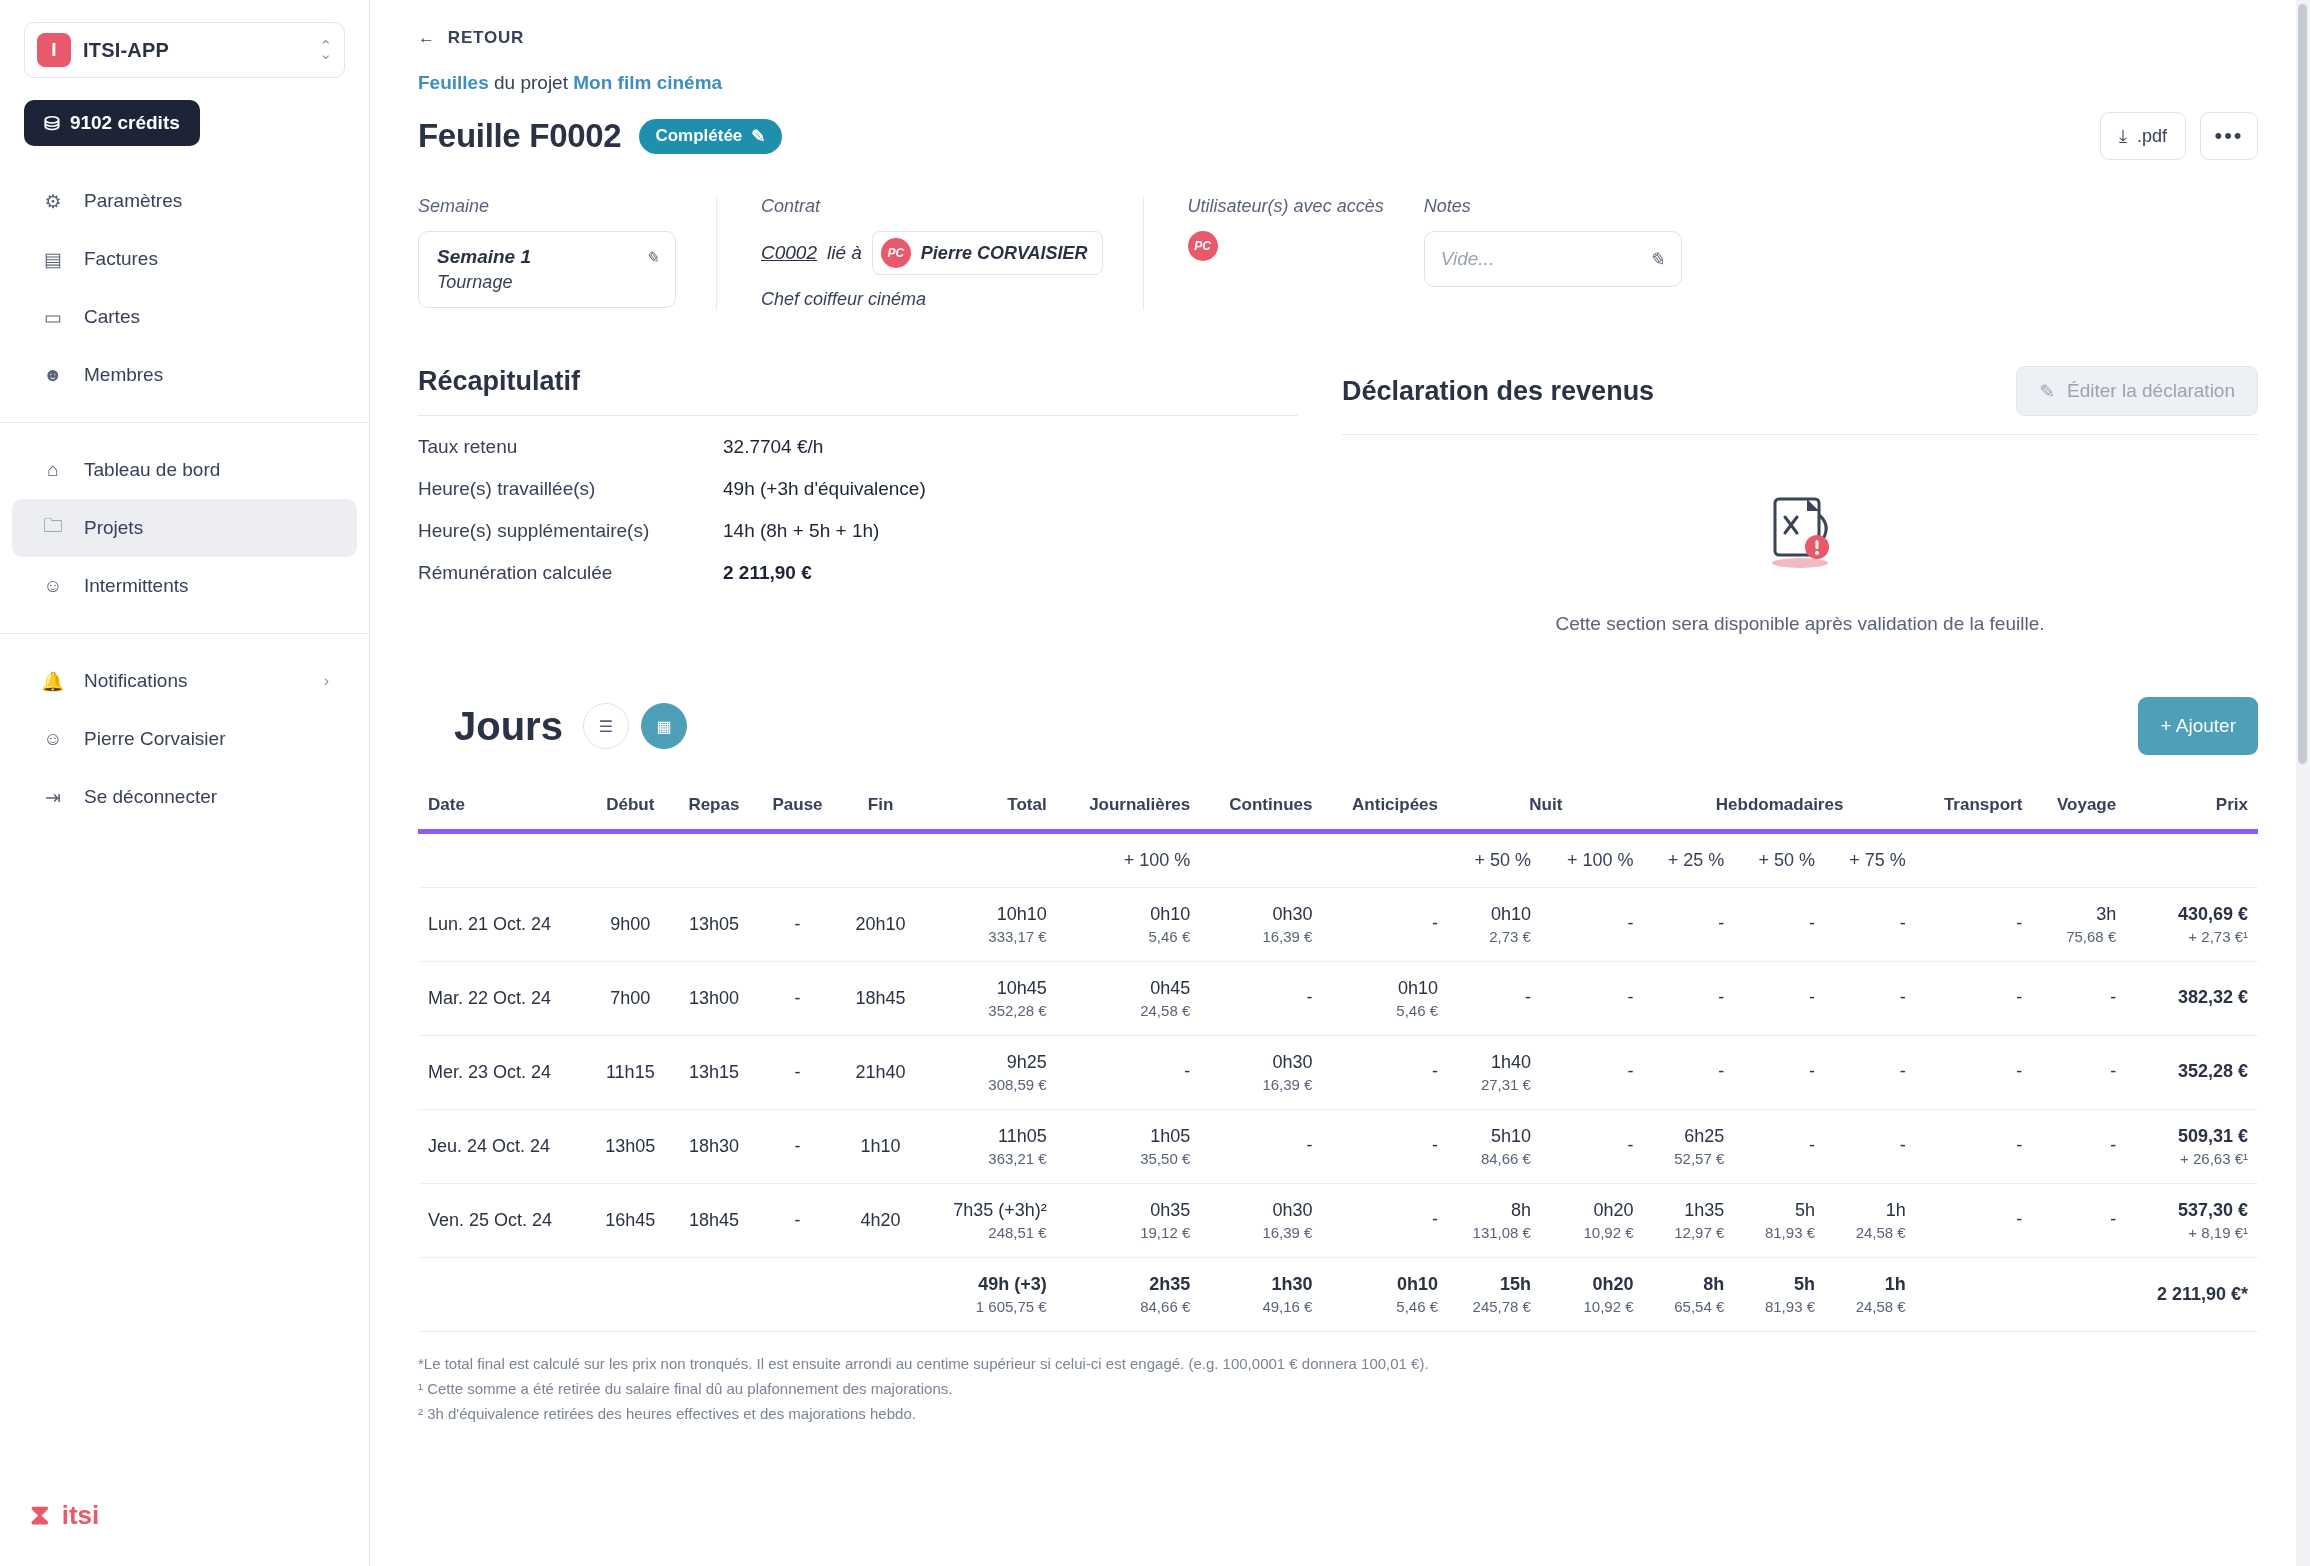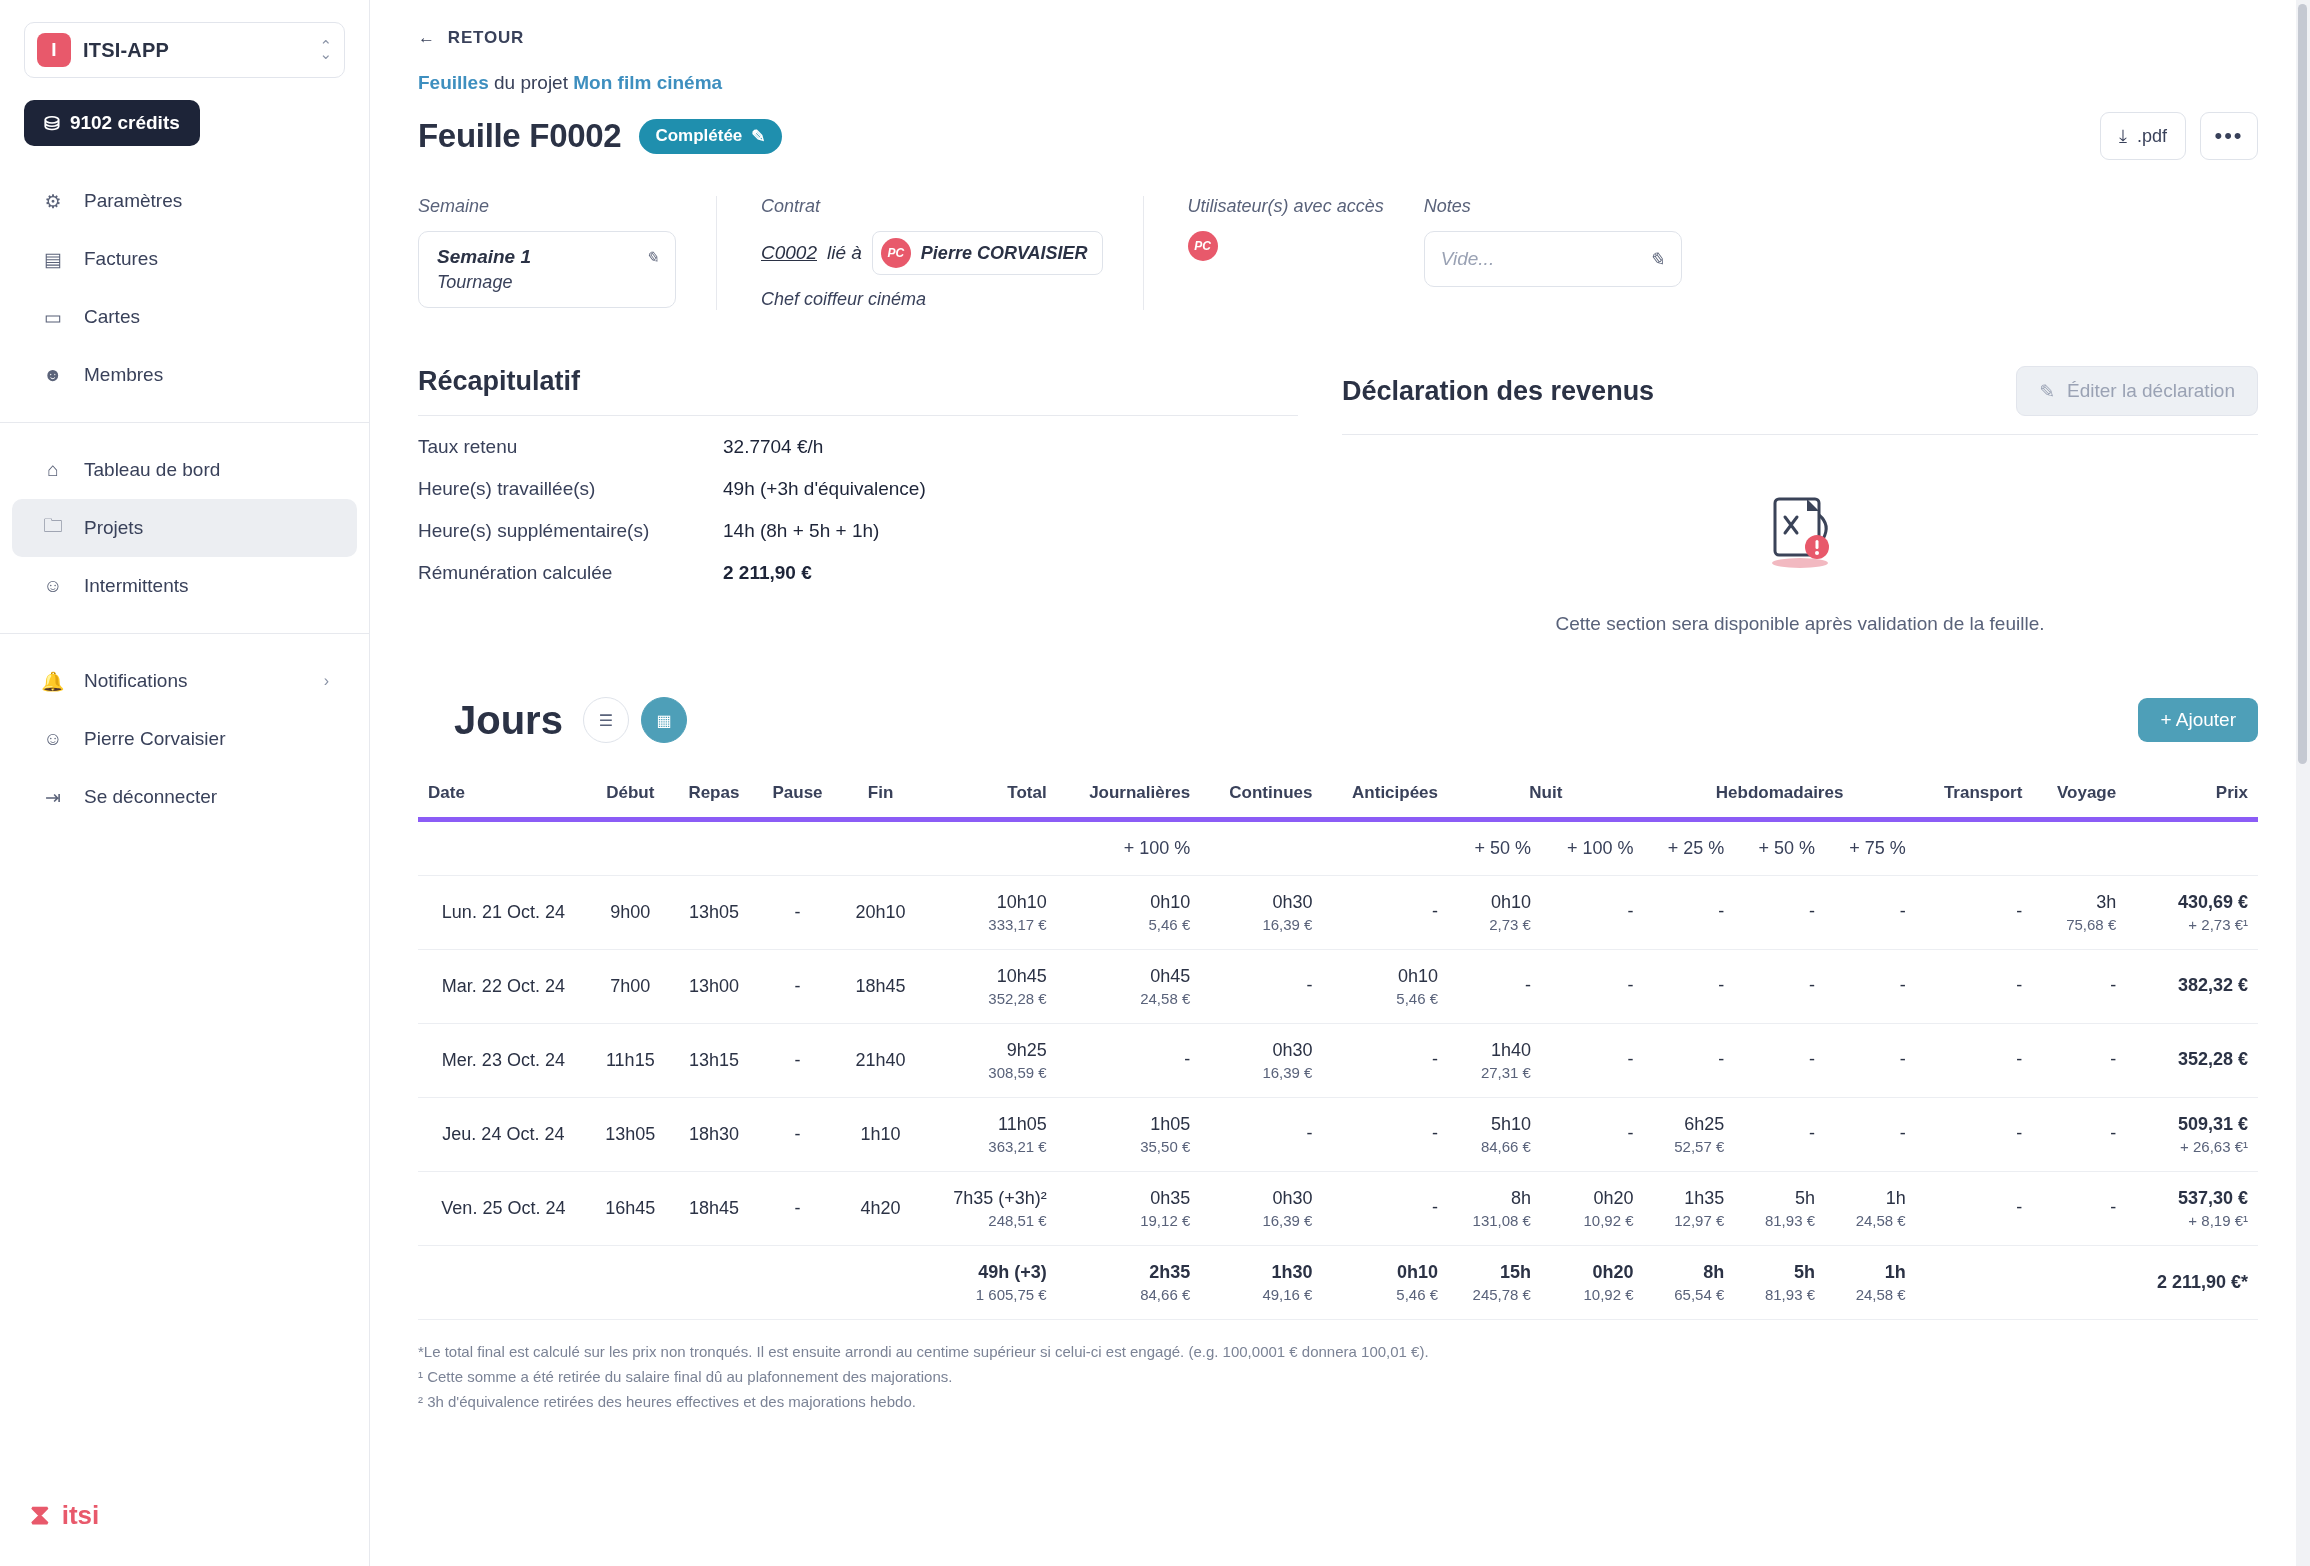--- a/index.html
+++ b/index.html
@@ -146,31 +146,31 @@
   .jours-title { font-size:40px; font-weight:bold;margin-left:36px;}
   .toggle-group { display:flex; gap:12px; margin-left:20px;}
   .tg {
     width:46px;height:46px;border-radius:50%;
     display:flex;align-items:center;justify-content:center;
     border:1px solid #dfe3ea; background:#fff; color:#59627a; cursor:pointer;
   }
   .tg.active { background:#4e9fb8; border-color:#4e9fb8; color:#fff; }
   .btn-add {
     margin-left:auto; background:#4e9fb8; color:#fff; border:none; border-radius:9px;
-    height:44px; padding:0 22px; font-size:19px; display:flex; align-items:center; gap:9px; cursor:pointer;
+    height:58px; padding:0 22px; font-size:19px; display:flex; align-items:center; gap:9px; cursor:pointer;
   }
 
   table.days { width:100%; border-collapse:collapse; margin-top:26px; }
   table.days th { font-size:17px; font-weight:bold; color:#39415a; padding:14px 10px; text-align:right; white-space:nowrap;}
   table.days th.left { text-align:left; }
   table.days th.center { text-align:center; }
   .head-row th { border-bottom:5px solid #8b5cf6; }
   .pct-row td { font-size:17px; color:#39415a; padding:12px 10px; text-align:center; border-bottom:1px solid #e7e9ee;}
   table.days td { padding:16px 10px; font-size:18px; border-bottom:1px solid #eceef2; text-align:right; white-space:nowrap;}
-  table.days td.left { text-align:center; }
+  table.days td.left { text-align:left; }
   table.days td.center { text-align:center; }
   .cell-main { display:block; }
   .cell-sub { display:block; font-size:15px; color:#59627a; margin-top:3px;}
   .bold { font-weight:bold; }
   .tot-row td { border-bottom:none; padding-top:20px; }
   .notes-small { margin-top:20px; font-size:15px; color:#7b8396; line-height:1.65;}
 
   
   .scroll-track { position:absolute; top:0; right:0; width:14px; height:100%; background:#f1f2f5;}
   .scroll-thumb { position:absolute; top:4px; right:3px; width:9px; height:760px; background:#c5c9d2; border-radius:6px;}

